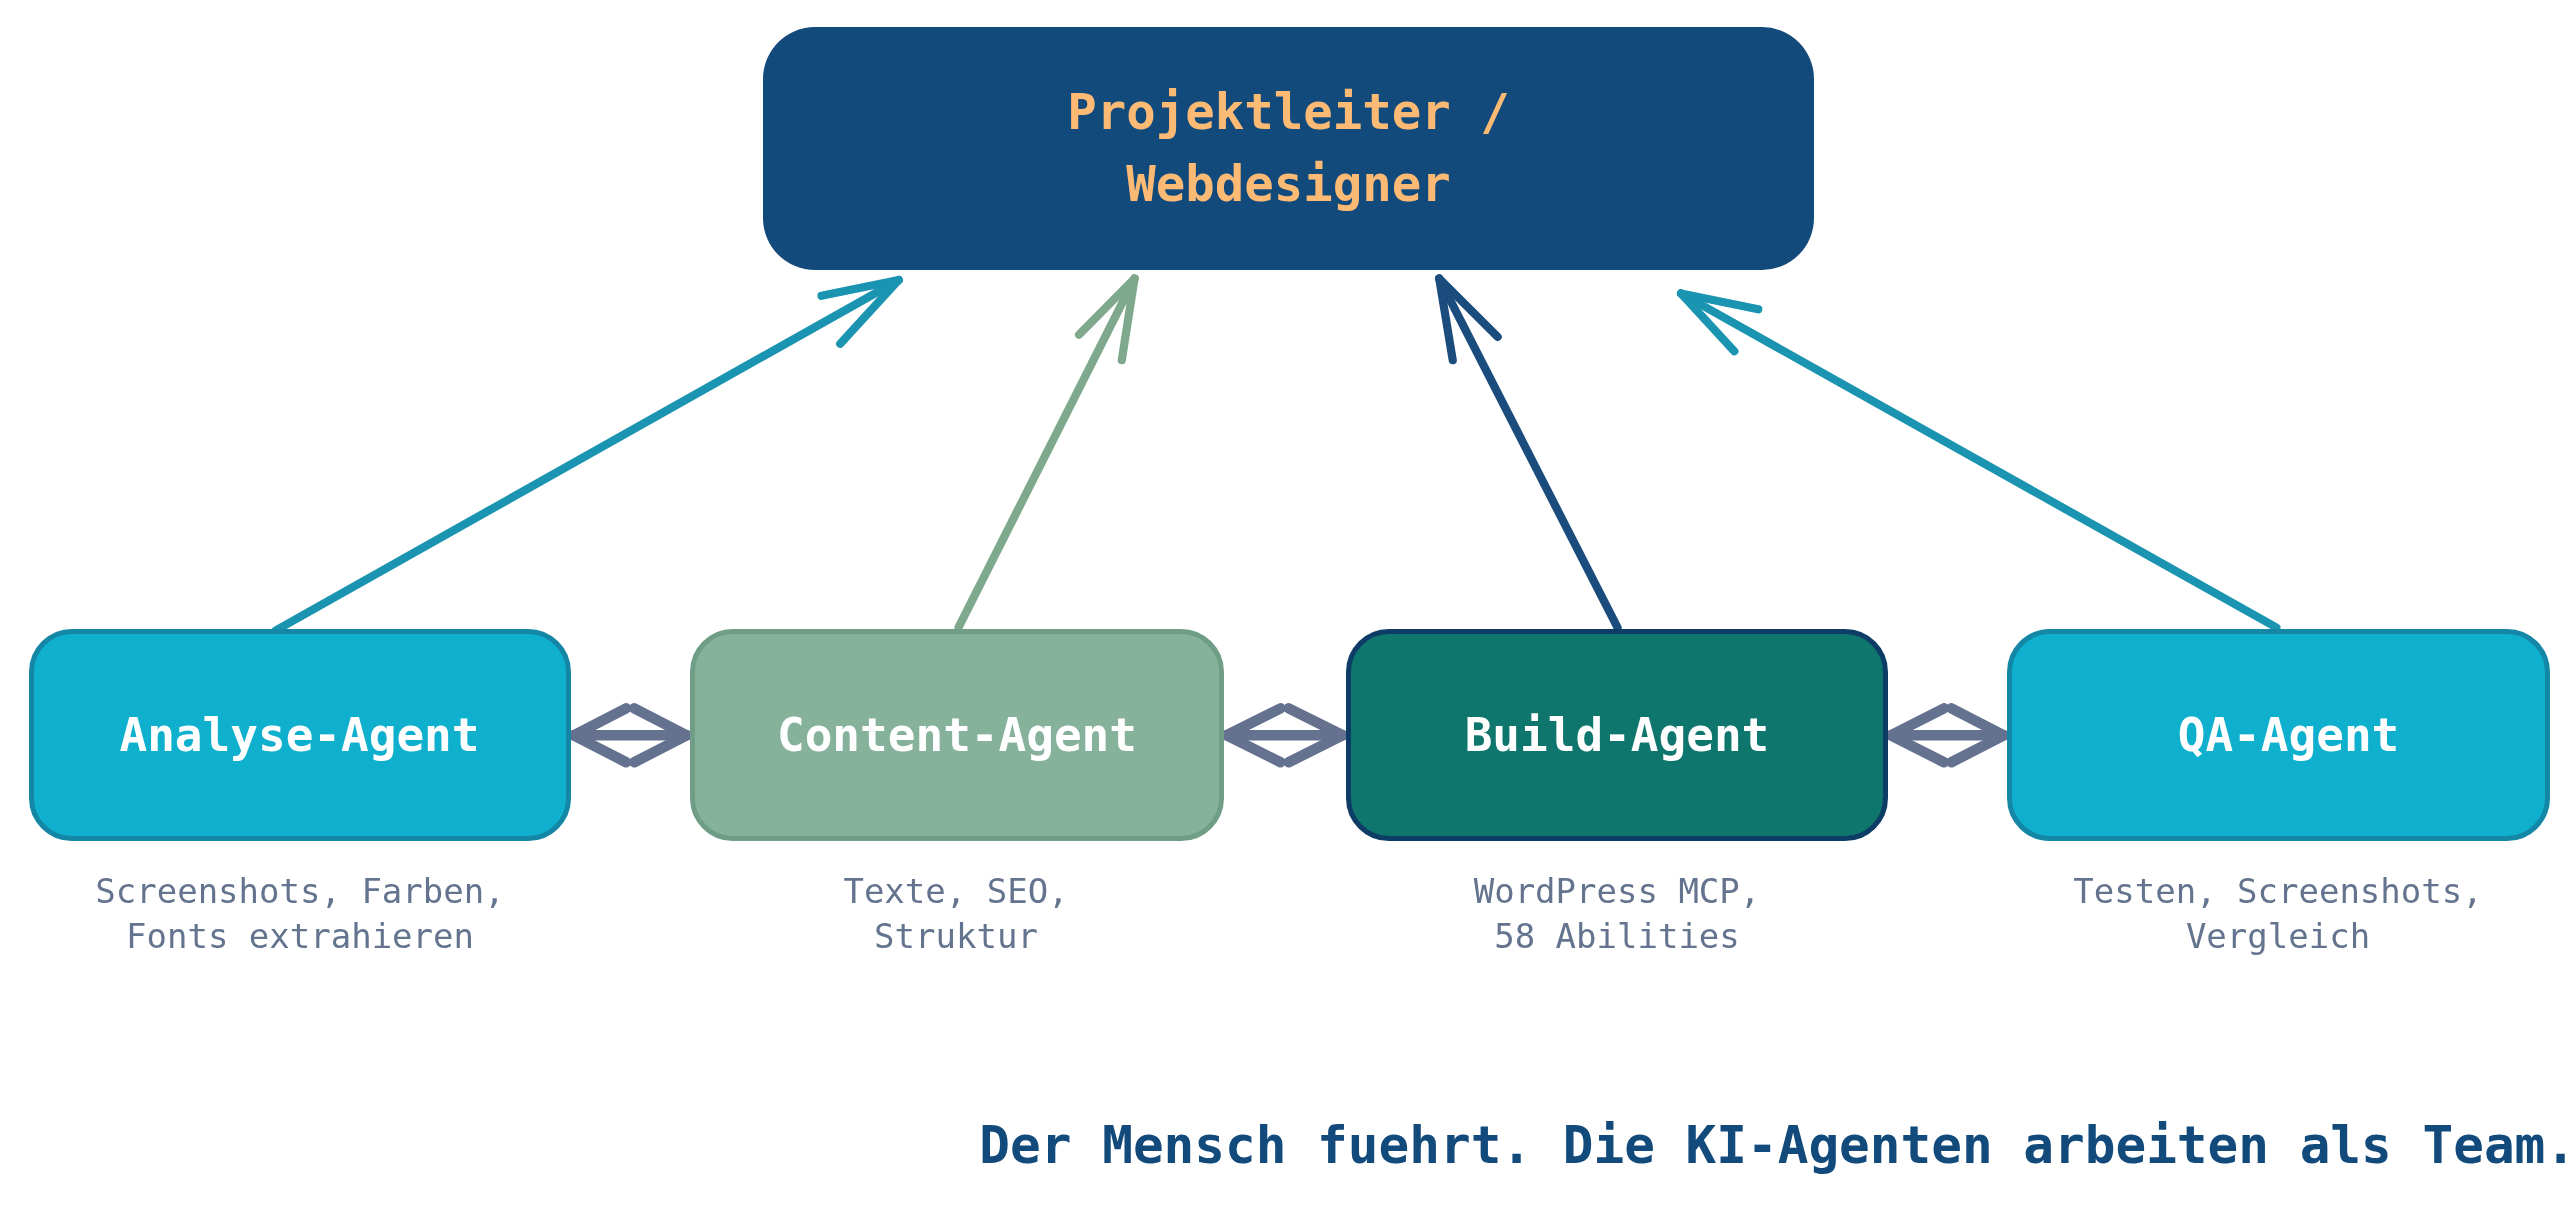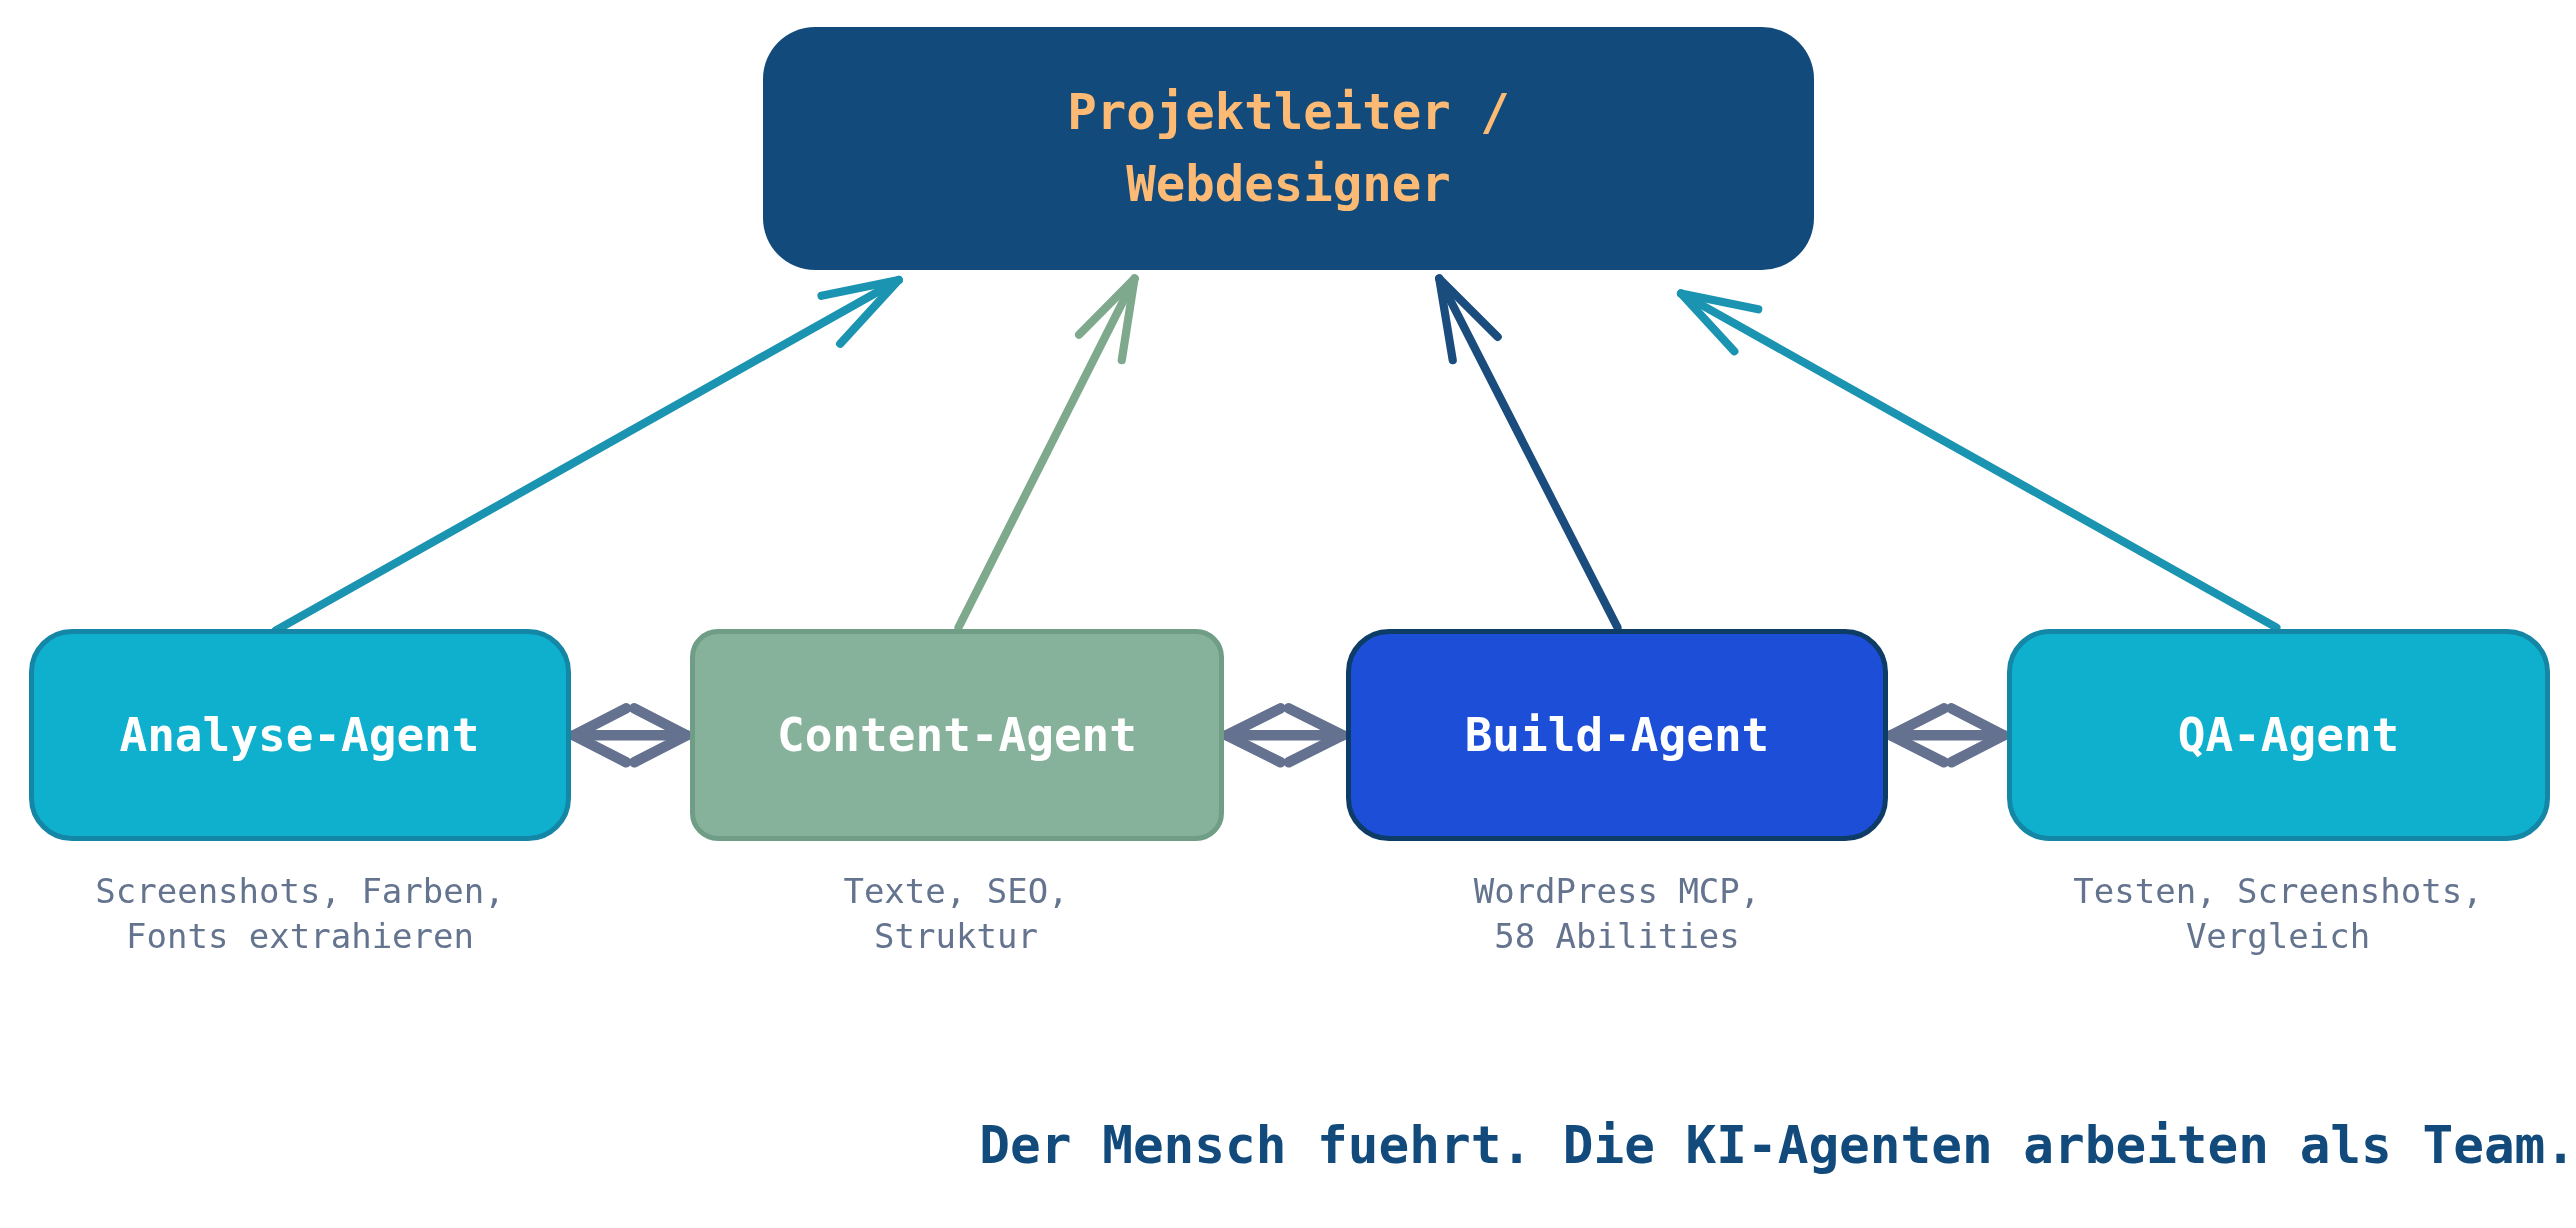--- a/index.html
+++ b/index.html
@@ -128,23 +128,23 @@
       <path d="M2676 982 L2606 946"></path>
       <path d="M2676 982 L2606 1018"></path>
     </g>
   </svg>
 
   <div class="node title-box" style="background-color: rgb(18, 74, 124); color: #fdba74;">Projektleiter /
 Webdesigner</div>
 
   <div class="node agent-box" style="left: 28.5px; width: 542px; background-color: rgb(15, 176, 206); border-color: rgb(20, 134, 166); color: rgb(255, 255, 255); text-align: right;">Analyse-Agent</div>
 
-  <div class="node agent-box" style="left: 690px; width: 534px; background-color: rgb(134, 178, 156); border-color: rgb(111, 157, 133); color: rgb(255, 255, 255); border-radius: 28px;">Content-Agent</div>
+  <div class="node agent-box" style="left: 690px; width: 534px; background-color: rgb(134, 178, 156); border-color: rgb(111, 157, 133); color: rgb(255, 255, 255);">Content-Agent</div>
 
-  <div class="node agent-box" style="left: 1346px; width: 542px; background-color: #1d4ed8; border-color: rgb(13, 60, 102); color: rgb(255, 255, 255);">Build-Agent</div>
+  <div class="node agent-box" style="left: 1346px; width: 542px; background-color: #0f766e; border-color: rgb(13, 60, 102); color: rgb(255, 255, 255);">Build-Agent</div>
 
   <div class="node agent-box" style="left: 2007px; width: 543px; background-color: rgb(15, 176, 206); border-color: rgb(20, 134, 166); color: rgb(255, 255, 255); padding-left: 20px;">QA-Agent</div>
 
   <div class="caption" style="left: -37px; color: rgb(100, 116, 143);">Screenshots, Farben,
 Fonts extrahieren</div>
 
   <div class="caption" style="left: 619px; color: rgb(100, 116, 143);">Texte, SEO,
 Struktur</div>
 
   <div class="caption" style="left: 1280px; color: rgb(100, 116, 143);">WordPress MCP,

